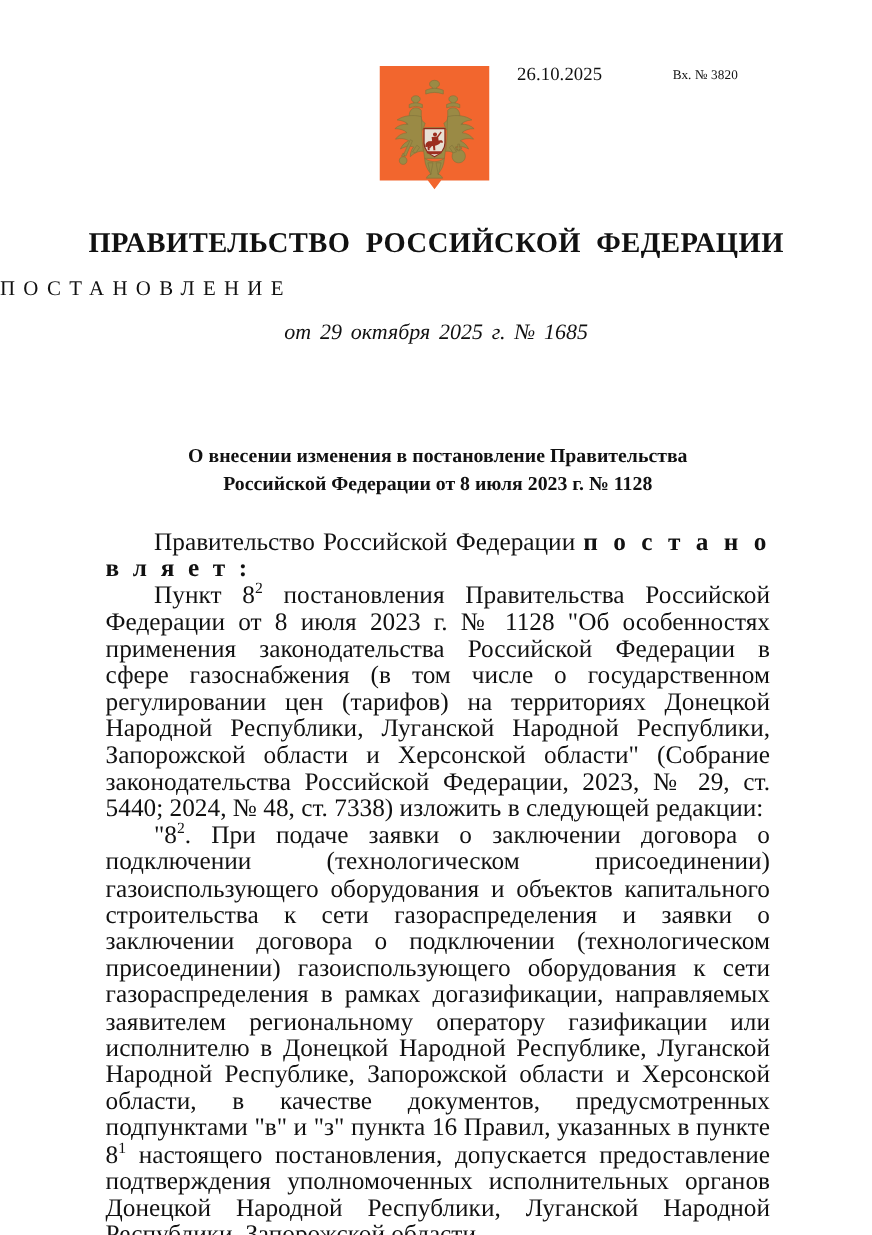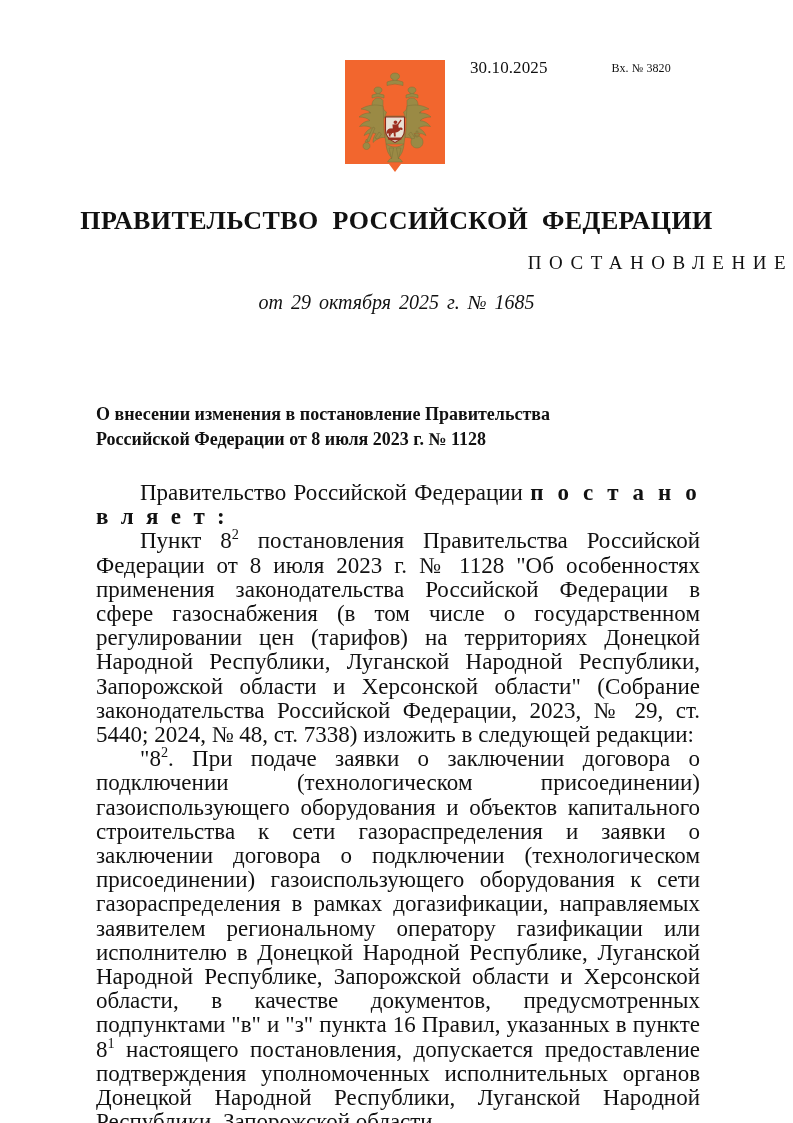--- a/index.html
+++ b/index.html
@@ -70,21 +70,21 @@
     font-weight: bold;
     letter-spacing: 0.4px;
     word-spacing: 7px;
     line-height: 32px;
   }
   .doc-kind {
     position: absolute;
     top: 250px;
     left: 0;
     width: 793px;
-    text-align: right;
+    text-align: left;
     font-size: 19px;
     letter-spacing: 7.5px;
     line-height: 26px;
   }
   .doc-date {
     position: absolute;
     top: 289px;
     left: 0;
     width: 793px;
     text-align: center;
@@ -103,21 +103,21 @@
     letter-spacing: 3.2px;
     line-height: 18px;
   }
 
   
   .subject {
     position: absolute;
     top: 402px;
     left: 96px;
     width: 604px;
-    text-align: left;
+    text-align: center;
     font-size: 18px;
     font-weight: bold;
     line-height: 25px;
   }
 
   
   .body {
     position: absolute;
     top: 481px;
     left: 96px;
@@ -144,21 +144,21 @@
     vertical-align: super;
     line-height: 0;
   }
 </style>
 </head>
 <body>
 
 <div class="page">
 
   <div class="stamp-row">
-    <span class="stamp-date">30.10.2025</span>
+    <span class="stamp-date">26.10.2025</span>
     <span class="stamp-num">Вх. № 3820</span>
   </div>
 
   <div class="emblem">
     <svg viewBox="0 0 100 122" xmlns="http://www.w3.org/2000/svg" aria-hidden="true">
 
       <path d="M0 0 H100 V104 H56 L50 112 L44 104 H0 Z" fill="#F2662E"></path>
       <g fill="#9A8A45" stroke="#7d7038" stroke-width="0.5">
 
         <path d="M50 13 C47 13 45.5 14.6 45.5 16.4 C45.5 17.9 46.6 19 48 19.4 L48 21 L52 21 L52 19.4 C53.4 19 54.5 17.9 54.5 16.4 C54.5 14.6 53 13 50 13 Z"></path>

